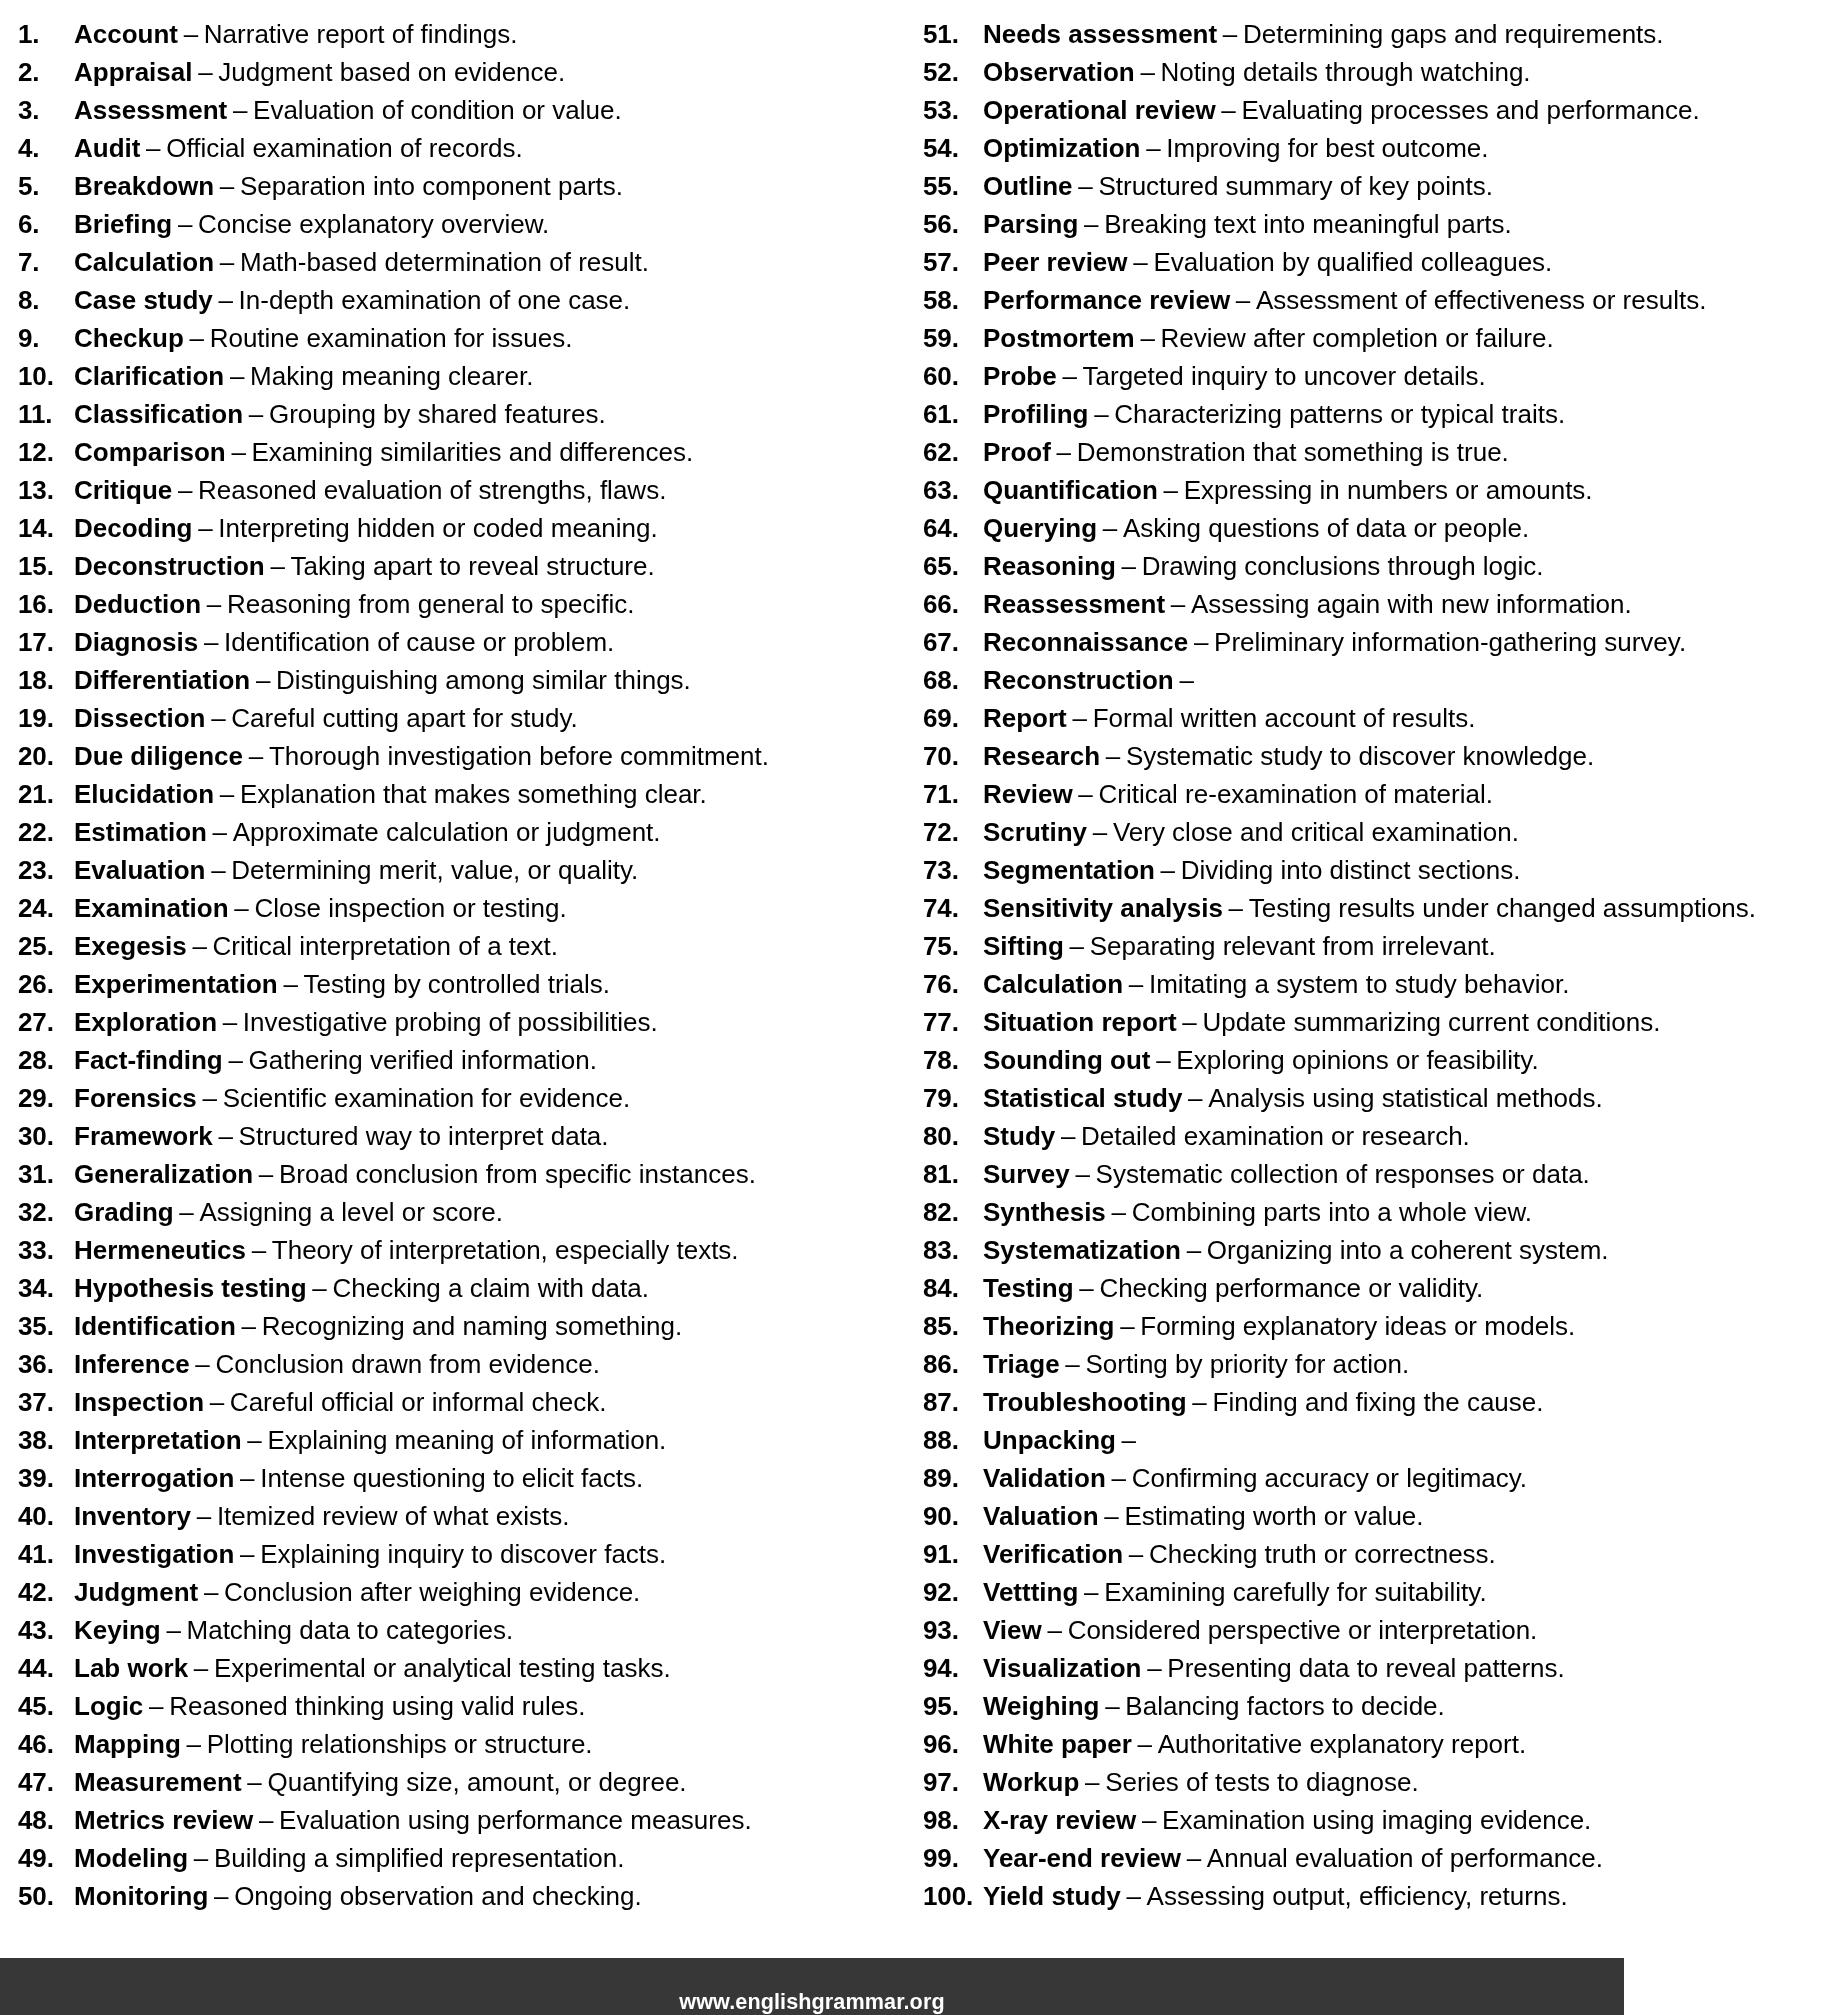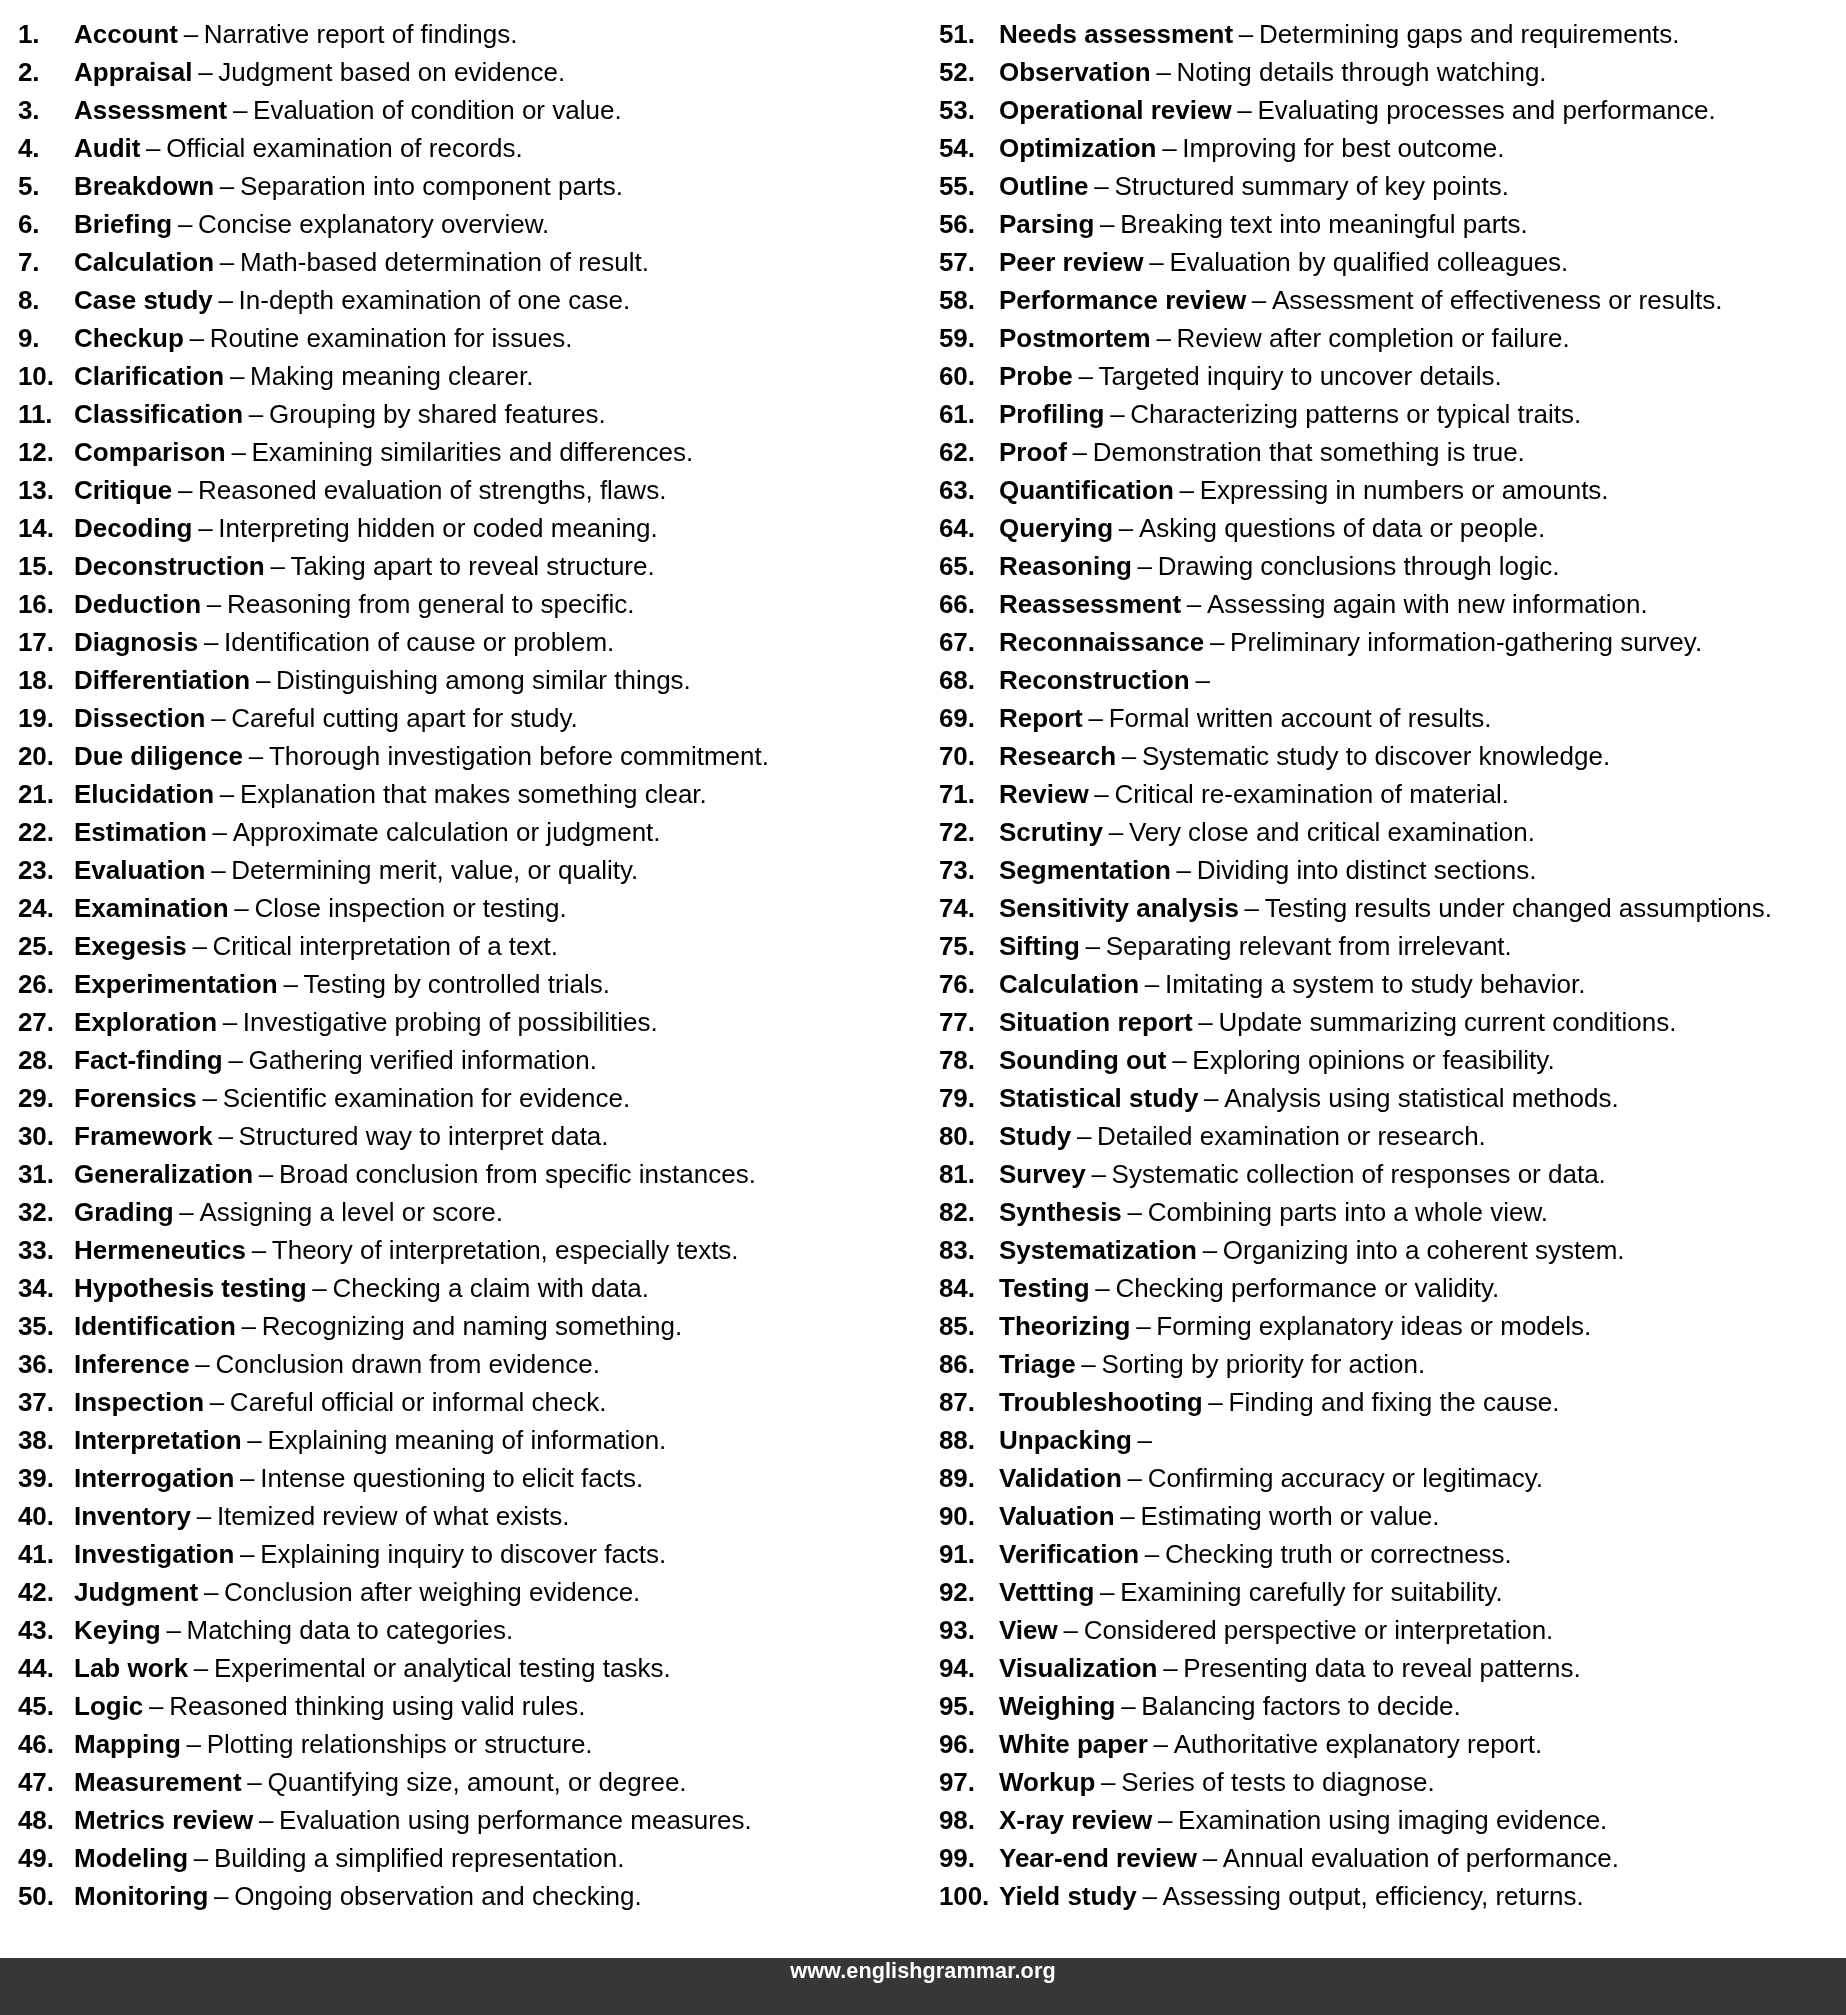--- a/index.html
+++ b/index.html
@@ -28,21 +28,21 @@
     padding: 15.3px 18px 0 18px;
     box-sizing: border-box;
     width: 1846px;
     height: 1958px;
   }
   .col {
     width: 891px;
     flex: 0 0 891px;
   }
   .col-right {
-    margin-left: 30px;
+    margin-left: 14px;
   }
   ol.list {
     list-style: none;
     margin: 0;
     padding: 0;
   }
   li.item {
     display: flex;
     flex-direction: row;
     align-items: baseline;
@@ -70,25 +70,25 @@
     flex: 0 0 auto;
   }
   .def {
     font-weight: normal;
     flex: 0 1 auto;
   }
   .footer {
     position: absolute;
     left: 0;
     bottom: 0;
-    width: 1846px;
+    width: 1624px;
     height: 57px;
     background: #373737;
     display: flex;
-    align-items: flex-start;
+    align-items: flex-end;
     justify-content: center;
   }
   .footer-text {
     color: #ffffff;
     font-weight: bold;
     font-size: 21.6px;
     letter-spacing: 0.1px;
   }
 </style>
 </head>

